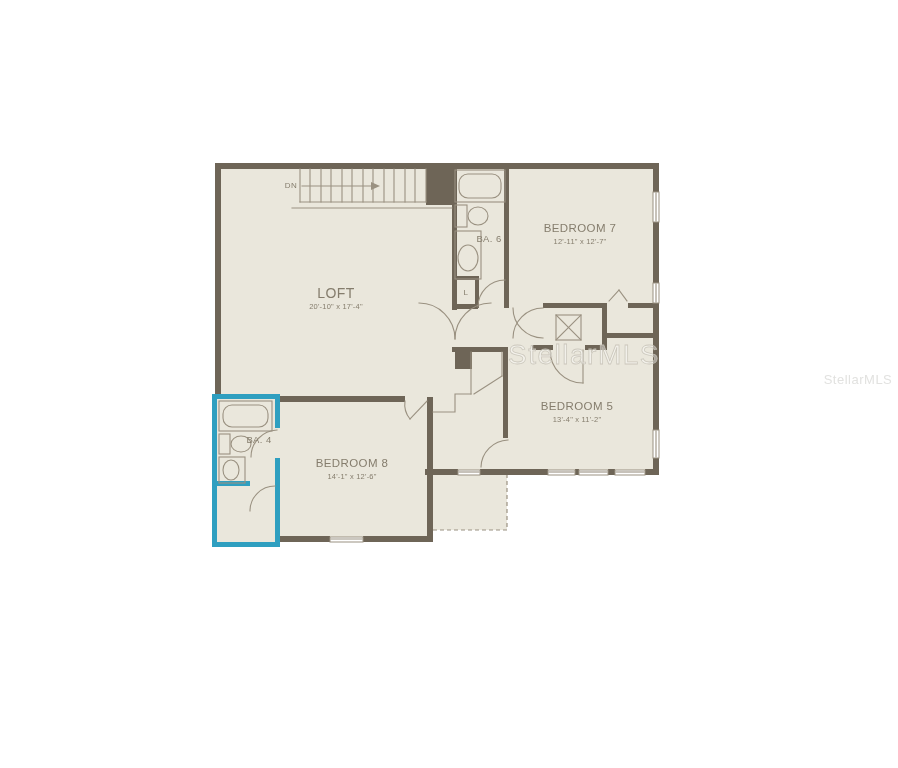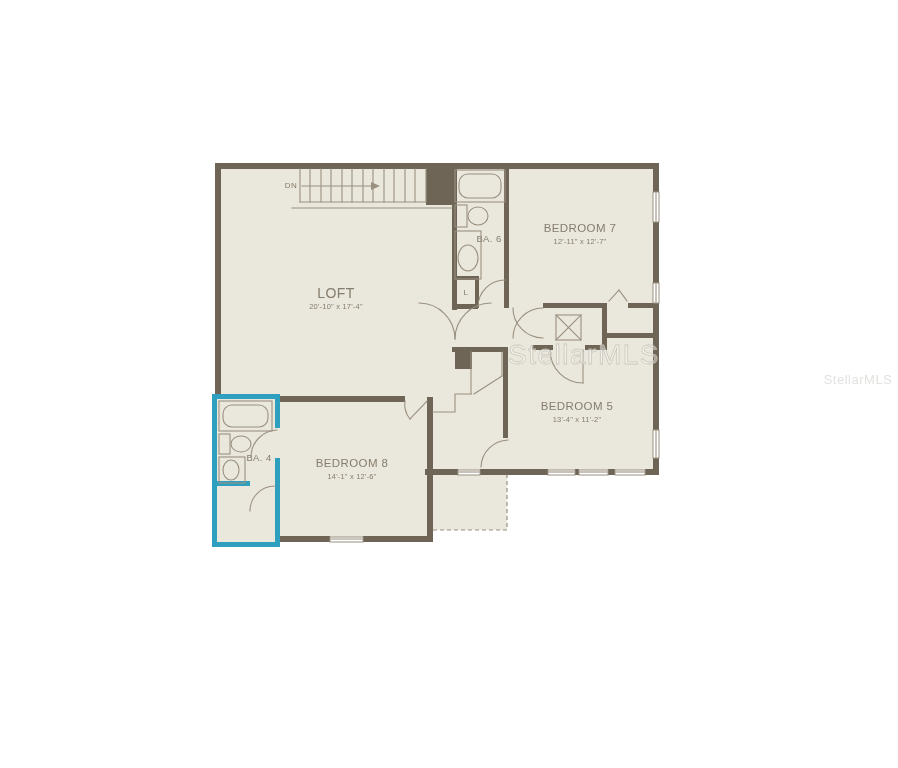--- a/index.html
+++ b/index.html
@@ -194,16 +194,16 @@
   <div class="lbl room-dims" style="left:580px;top:242px">12'-11" x 12'-7"</div>
 
   <div class="lbl room-name" style="left:577px;top:407px">BEDROOM 5</div>
   <div class="lbl room-dims" style="left:577px;top:420px">13'-4" x 11'-2"</div>
 
   <div class="lbl room-name" style="left:352px;top:464px">BEDROOM 8</div>
   <div class="lbl room-dims" style="left:352px;top:477px">14'-1" x 12'-6"</div>
 
   <div class="lbl small-lbl" style="left:489px;top:239px">BA. 6</div>
 
-  <div class="lbl small-lbl" style="left:259px;top:458px">BA. 4</div>
+  <div class="lbl small-lbl" style="left:259px;top:440px">BA. 4</div>
 
   <div class="lbl tiny-lbl" style="left:466px;top:293px">L</div>
 </div>
 
 </body></html>

